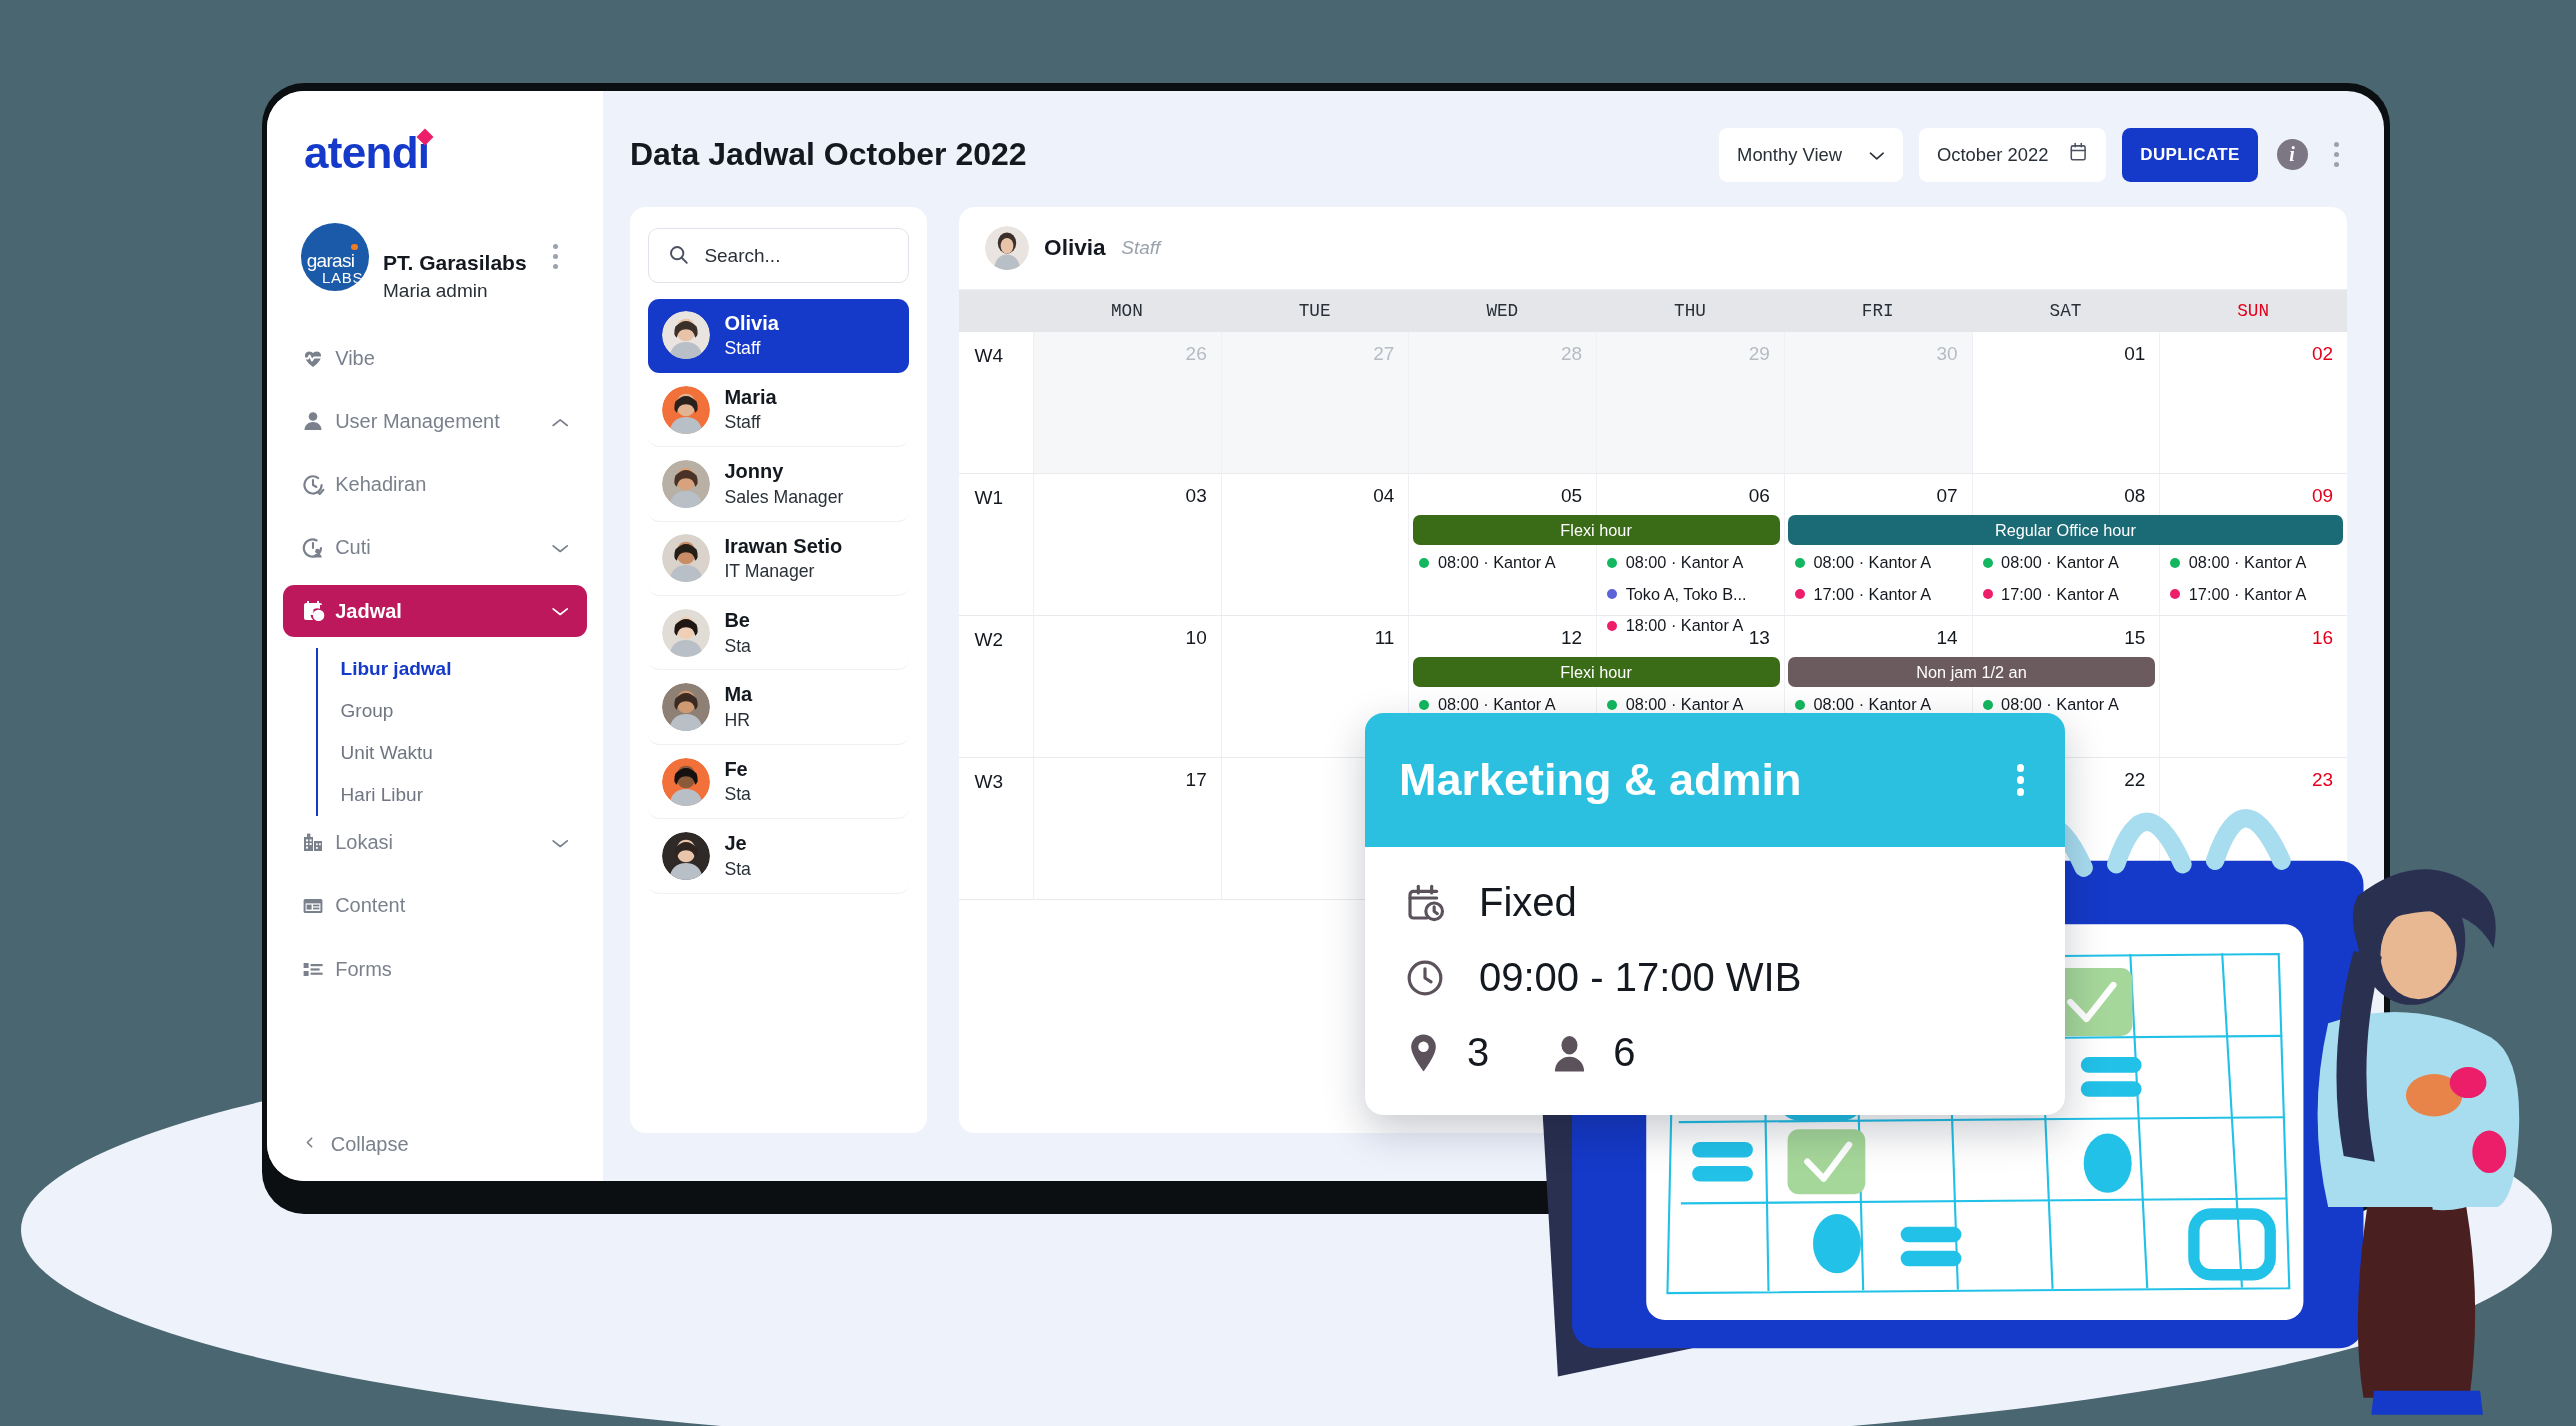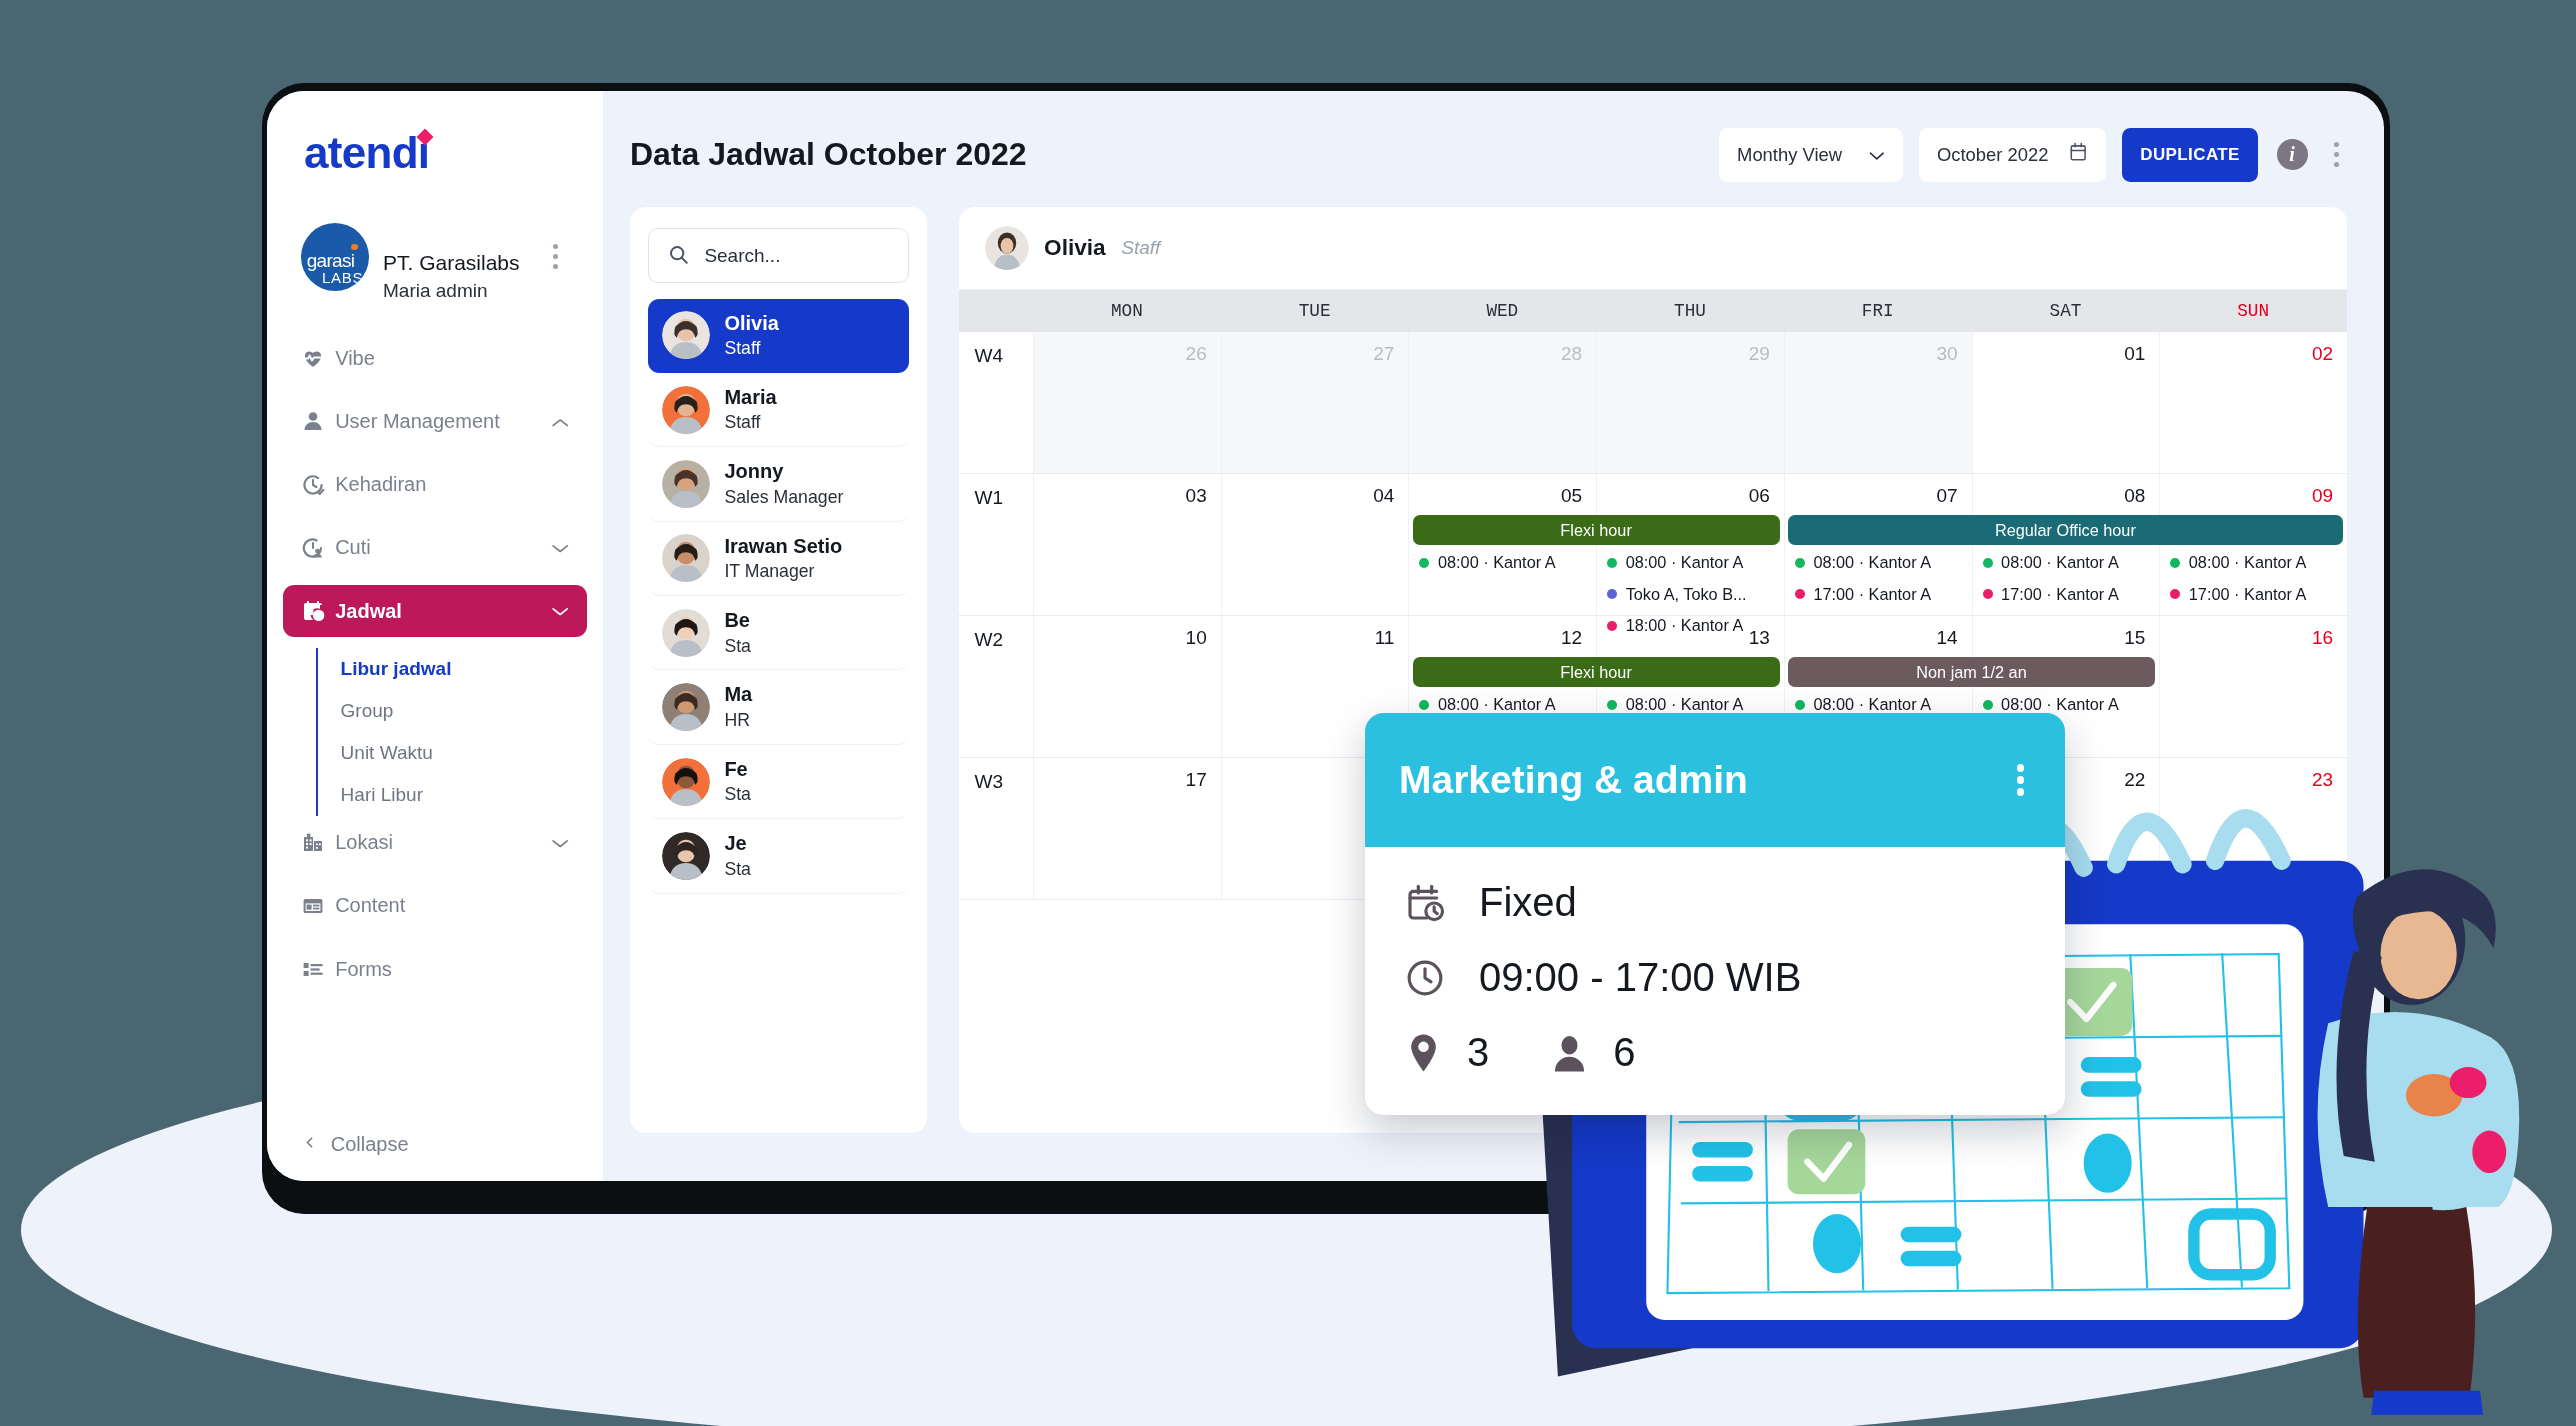--- a/index.html
+++ b/index.html
@@ -80,21 +80,21 @@
   #profile-avatar .g2 {
     position: absolute; left: 21px; bottom: 4.2px;
     color: #fff; font-size: 15px; letter-spacing: 0.7px;
   }
   #profile-avatar .gdot {
     position: absolute; right: 11.3px; top: 21px;
     width: 6.4px; height: 6.4px; border-radius: 50%;
     background: #f07c21;
   }
   #profile-text { margin-left: 14px; flex: 1; }
-  #profile-name { font-size: 21px; font-weight: normal; color: #14181f; margin-top: 40px; }
+  #profile-name { font-size: 21px; font-weight: bold; color: #14181f; margin-top: 40px; }
   #profile-role { font-size: 19px; color: #2a3038; margin-top: 5px; }
   .kebab-v {
     display: flex; flex-direction: column; gap: 4.2px;
     align-items: center; justify-content: center;
     width: 21px; cursor: pointer;
   }
   .kebab-v i { width: 5.7px; height: 5.7px; border-radius: 50%; background: #9aa2ad; display: block; }
 
   #nav { margin-top: 30px; }
   .nav-item {
@@ -267,21 +267,21 @@
     border-radius: 18.4px;
     box-shadow: 0 15.6px 42px rgba(10,20,40,.22);
     overflow: hidden;
     z-index: 40;
   }
   #oc-head {
     background: #2bc0e0; height: 134px;
     display: flex; align-items: center;
     padding: 0 34px;
   }
-  #oc-title { flex: 1; color: #fff; font-size: 39px; font-weight: bold; }
+  #oc-title { flex: 1; color: #fff; font-size: 45px; font-weight: bold; }
   #oc-kebab i { background: #ffffff; width: 7.8px; height: 7.8px; }
   #oc-body { padding: 33px 40px 40px 40px; }
   .oc-row { display: flex; align-items: center; gap: 33px; margin-bottom: 30px; }
   .oc-icon { width: 41px; flex: 0 0 41px; display:flex; align-items:center; }
   .oc-text { font-size: 40px; color: #14181f; }
   #oc-stats { display: flex; align-items: center; gap: 62px; }
   .oc-stat { display: flex; align-items: center; gap: 21px; }
   .oc-stat .oc-text { font-size: 40px; }
 
   

